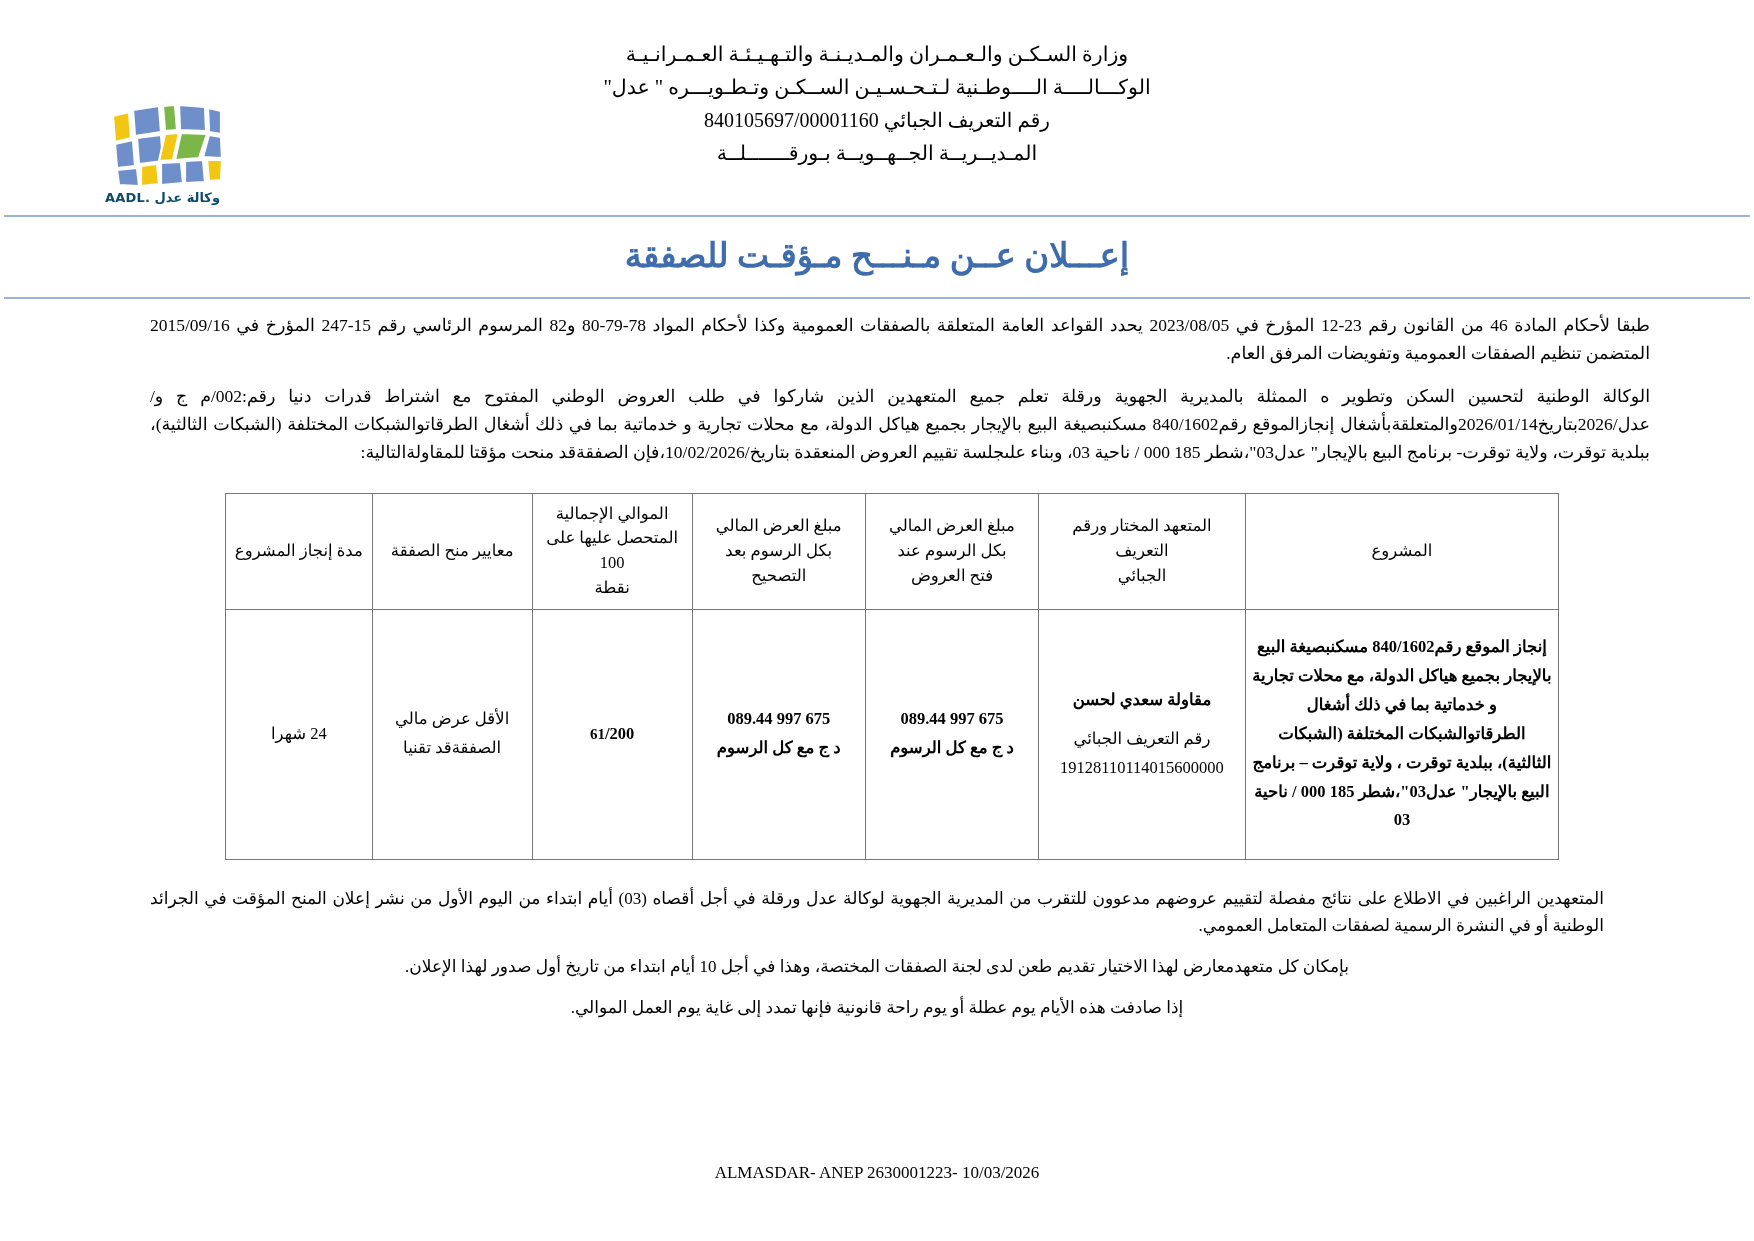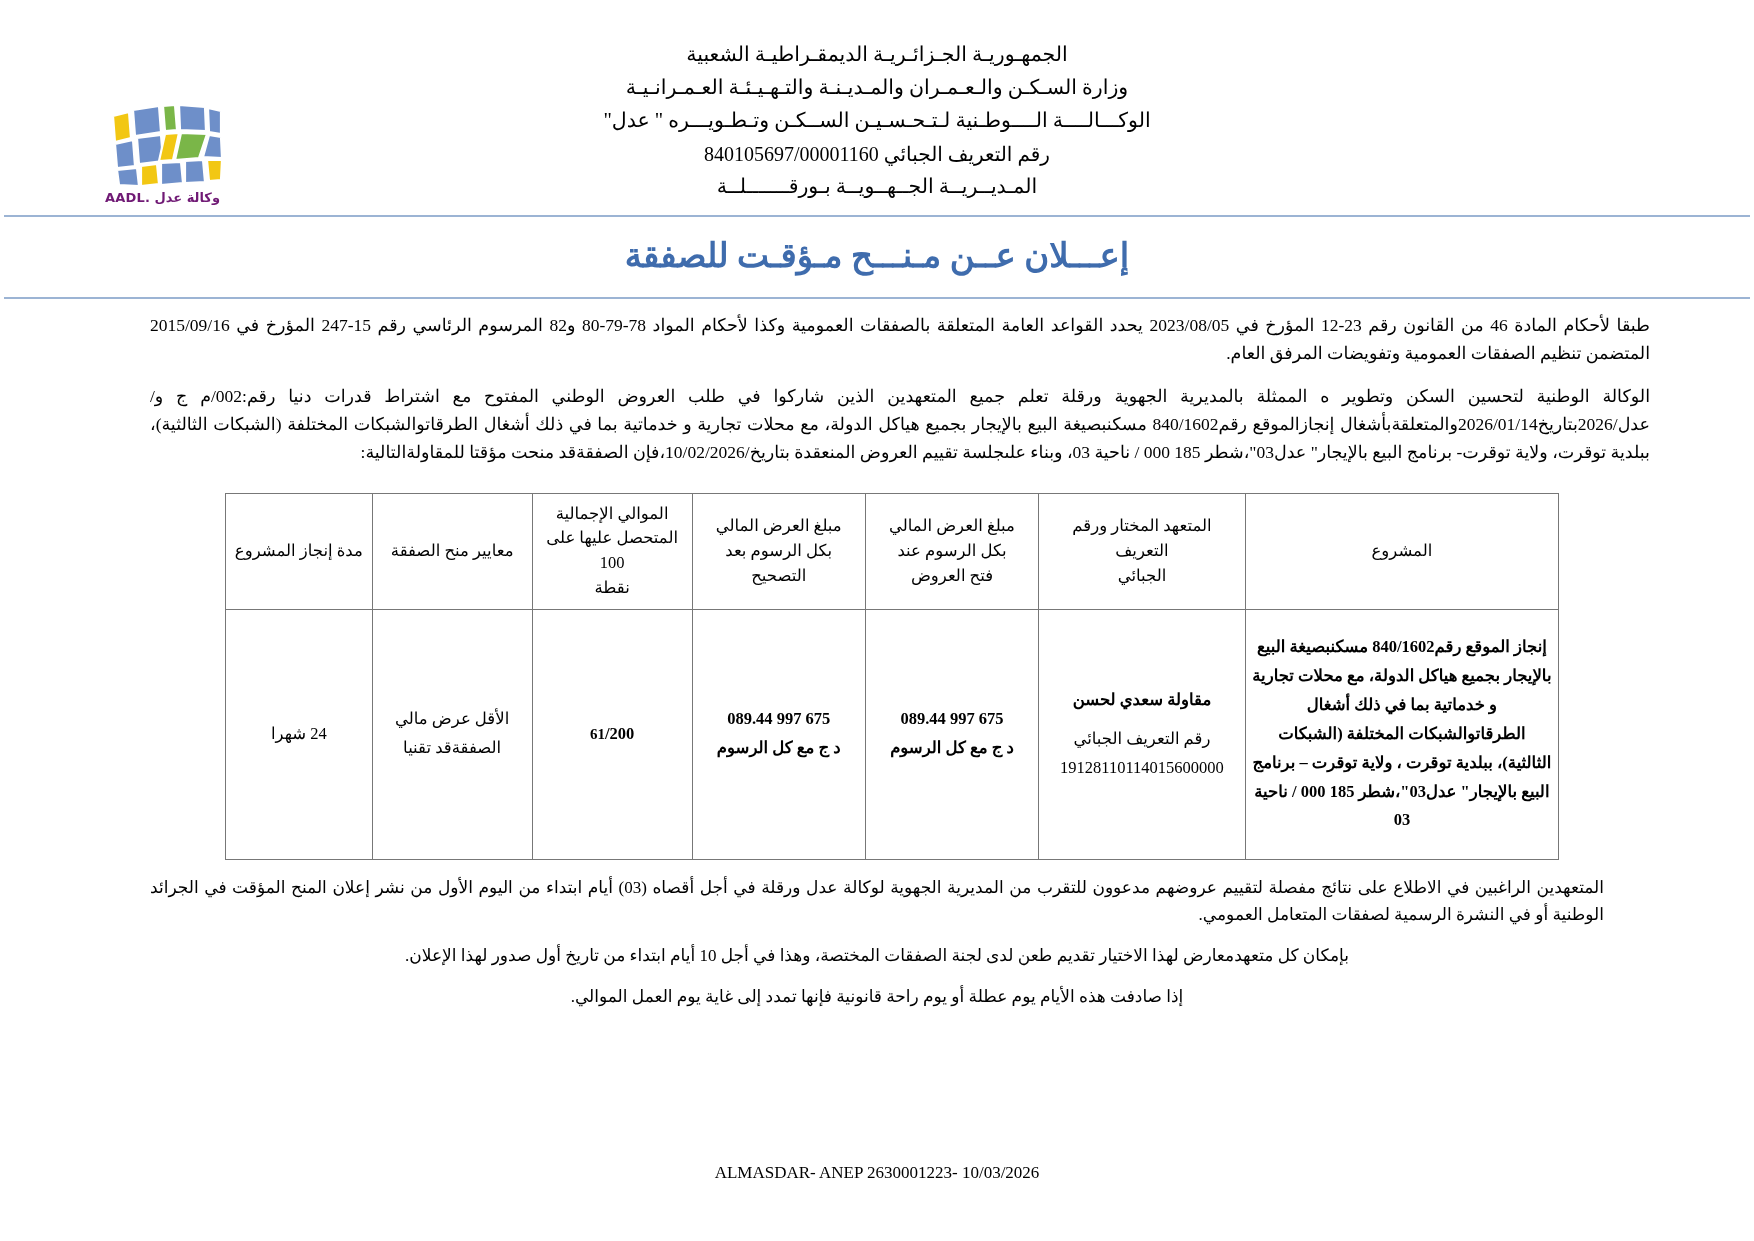--- a/index.html
+++ b/index.html
@@ -58,21 +58,21 @@
   }
   .logo-mark { display: block; }
   .logo-caption {
     position: absolute;
     left: 0;
     top: 92px;
     width: 135px;
     text-align: center;
     font-size: 13px;
     font-weight: bold;
-    color: #701a75;
+    color: #0c4a6e;
     letter-spacing: 0.2px;
     font-family: "DejaVu Sans", sans-serif;
   }
 
   
   .rule {
     height: 2px;
     background: #9cb4d4;
     border: 0;
     margin: 0;
@@ -162,21 +162,21 @@
   td.cell-bidder .bidder-nif { display: block; font-weight: normal; }
   td.cell-amount { font-weight: bold; font-size: 18px; line-height: 1.9; }
   td.cell-score  { font-weight: bold; font-size: 18px; }
   td.cell-score .score-small { font-size: 15px; }
   td.cell-criteria { font-size: 17px; line-height: 1.9; }
   td.cell-duration { font-size: 17px; }
 
   
   .notes-zone {
     padding: 0 150px 0 150px;
-    margin-top: 14px;
+    margin-top: 25px;
   }
   p.note {
     margin: 0 0 14px 0;
     font-size: 17px;
     line-height: 1.6;
     text-align: justify;
     text-align-last: right;
   }
   p.note-center { text-align: center; text-align-last: center; }
 
@@ -218,21 +218,20 @@
           <path d="M46 68 L62 66 L64 86 L46 88 Z" fill="#f2c713"></path>
           <path d="M66 65 L86 64 L88 85 L66 87 Z" fill="#6e8fc9"></path>
           <path d="M90 63 L108 62 L110 84 L90 85 Z" fill="#6e8fc9"></path>
           <path d="M112 62 L127 62 L126 82 L114 83 Z" fill="#f2c713"></path>
         </g>
       </svg>
       <div class="logo-caption">وكالة عدل .AADL</div>
     </div>
 
     <div class="header-lines">
-      <span class="hl hl-stretch">الجمهـوريـة الجـزائـريـة الديمقـراطيـة الشعبية</span>
       <span class="hl hl-stretch">وزارة السـكـن والـعـمـران والمـديـنـة والتـهـيـئـة العـمـرانـيـة</span>
       <span class="hl hl-stretch">الوكـــالــــة الــــوطـنية لـتـحـسـيـن الســكـن وتـطـويـــره " عدل"</span>
       <span class="hl hl-num">رقم التعريف الجبائي 840105697/00001160</span>
       <span class="hl hl-stretch">المـديــريــة الجــهــويــة بـورقـــــــلــة</span>
     </div>
   </div>
 
   <hr class="rule rule-top">
 
   <div class="doc-title">إعـــلان عــن مـنـــح مـؤقـت للصفقة</div>

